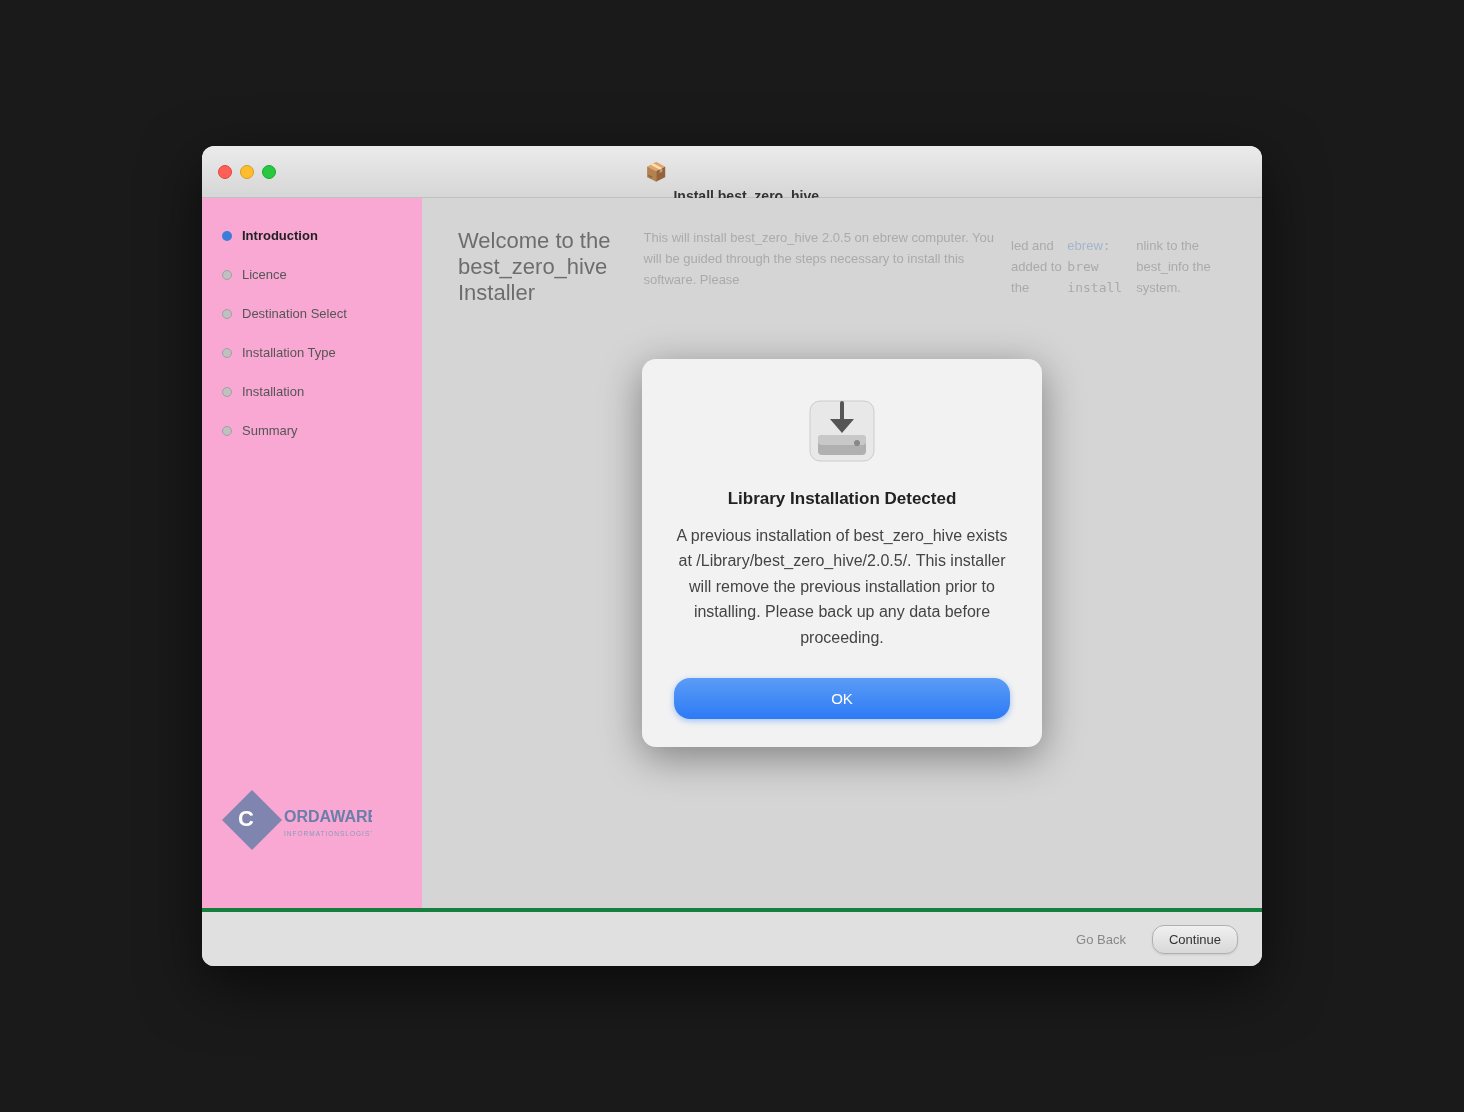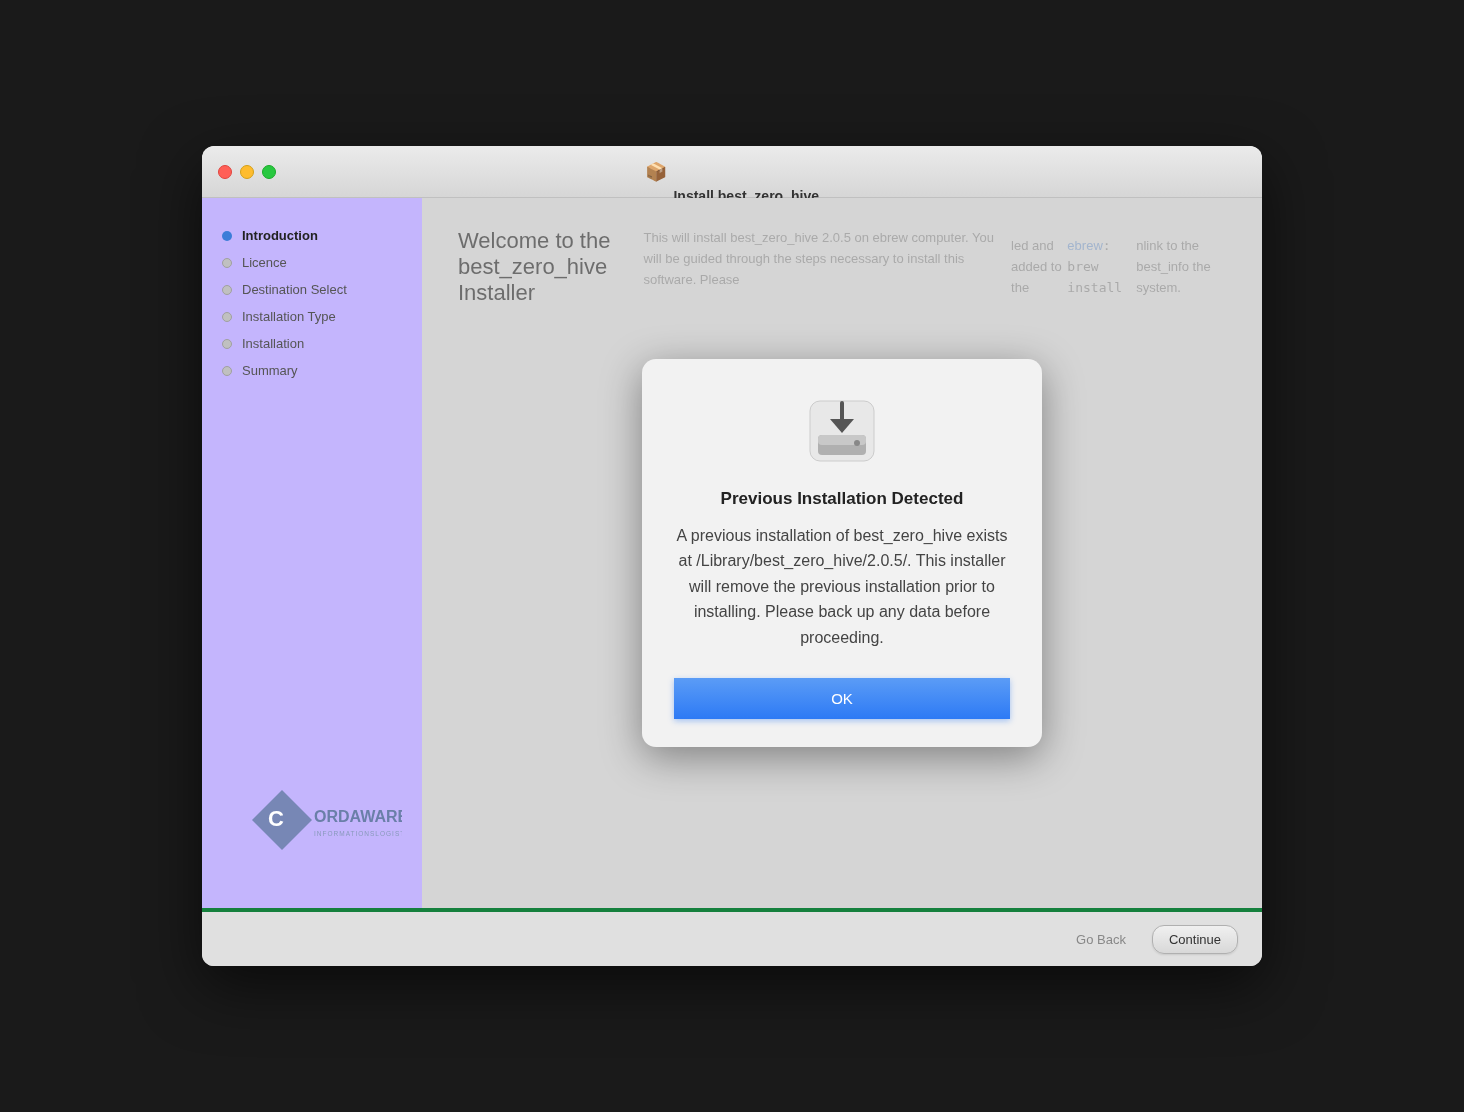--- a/index.html
+++ b/index.html
@@ -79,26 +79,25 @@
     
     .main-content {
       display: flex;
       flex: 1;
       overflow: hidden;
     }
 
     
     .sidebar {
       width: 220px;
-      background: #c4b5fd;
+      background: #f9a8d4;
       padding: 24px 0 24px 0;
       display: flex;
       flex-direction: column;
-      gap: 0;
-      text-align: right;
+      gap: 12px;
     }
 
     .sidebar-item {
       display: flex;
       align-items: center;
       gap: 10px;
       padding: 6px 20px;
     }
 
     .sidebar-bullet {
@@ -244,21 +243,21 @@
     .modal-body {
       font-size: 16px;
       color: #444;
       line-height: 1.6;
       margin-bottom: 28px;
     }
 
     .modal-ok-btn {
       background: linear-gradient(180deg, #5b9cf6 0%, #2d7af5 100%);
       border: none;
-      border-radius: 0;
+      border-radius: 16px;
       color: #fff;
       font-size: 15px;
       font-weight: 500;
       width: 100%;
       padding: 12px 0;
       cursor: pointer;
       box-shadow: 0 2px 6px rgba(45,122,245,0.4);
     }
 
     
@@ -355,21 +354,21 @@
 
             <rect x="16" y="44" width="48" height="20" rx="4" ry="4" fill="#b0b0b0"></rect>
             <rect x="16" y="44" width="48" height="10" rx="4" ry="4" fill="#c8c8c8"></rect>
             <circle cx="55" cy="52" r="3" fill="#888"></circle>
 
             <polygon points="40,12 40,36 30,26 40,36 50,26 40,36 40,12" fill="none"></polygon>
             <line x1="40" y1="12" x2="40" y2="38" stroke="#555" stroke-width="4" stroke-linecap="round"></line>
             <polygon points="28,28 40,42 52,28" fill="#555"></polygon>
           </svg>
 
-          <div class="modal-title">Previous Installation Detected</div>
+          <div class="modal-title">Library Installation Detected</div>
           <div class="modal-body">A previous installation of best_zero_hive exists at /Library/best_zero_hive/2.0.5/. This installer will remove the previous installation prior to installing. Please back up any data before proceeding.</div>
           <button class="modal-ok-btn">OK</button>
         </div>
       </div>
     </div>
   </div>
 
   <div class="bottom-bar">
     <button class="btn-goback">Go Back</button>
     <button class="btn-continue">Continue</button>

